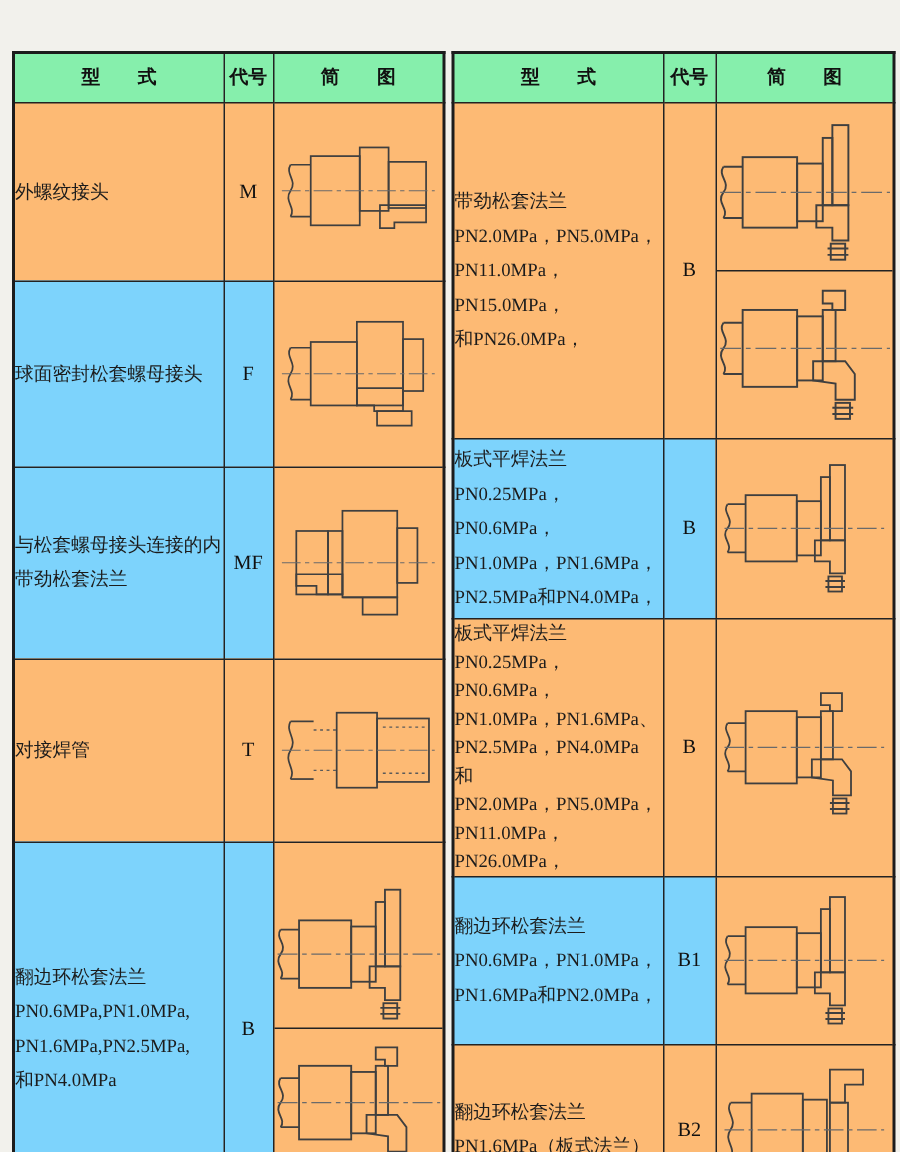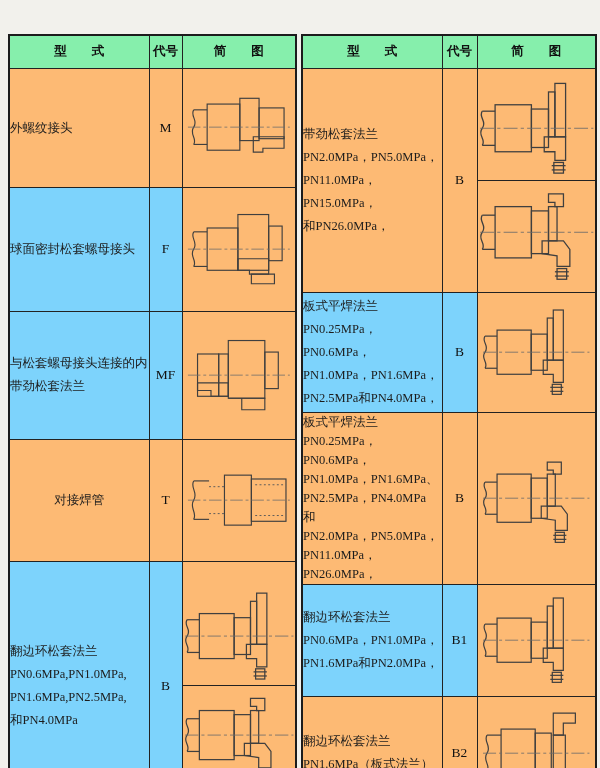--- a/index.html
+++ b/index.html
@@ -157,21 +157,21 @@
                   <rect x="44" y="12" width="38" height="60" class="dl"></rect>
                   <rect x="82" y="24" width="14" height="38" class="dl"></rect>
                   <polygon points="12,56 44,56 44,70 26,70 26,64 12,64" class="dl" fill="url(#hx4)"></polygon>
                   <polygon points="44,72 82,72 82,84 58,84 58,72" class="dl" fill="url(#hx4)"></polygon>
                   <line x1="2" y1="48" x2="108" y2="48" class="cl"></line>
                 </svg>
               </div>
             </td>
           </tr>
           <tr style="height: 97px;">
-            <td class="type-cell bg-white" style="line-height: 18px; text-align: center;">
+            <td class="type-cell bg-white" style="line-height: 18px;">
               <span class="tline">对接焊管</span>
             </td>
             <td class="code-cell bg-white">T</td>
             <td class="diagram-cell bg-white">
               <div class="diagram-box">
                 <svg viewBox="0 0 110 96" preserveAspectRatio="xMidYMid meet">
                   <defs>
                     <pattern id="hx5" width="4" height="4" patternUnits="userSpaceOnUse" patternTransform="rotate(45)">
                       <line x1="0" y1="0" x2="0" y2="4" stroke="#666" stroke-width="1.4"></line>
                     </pattern>

